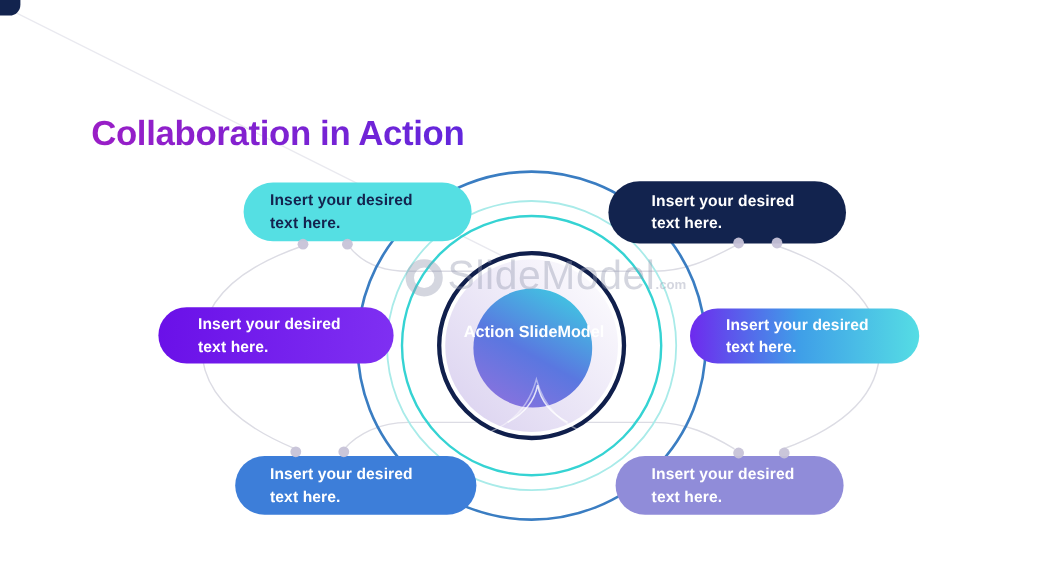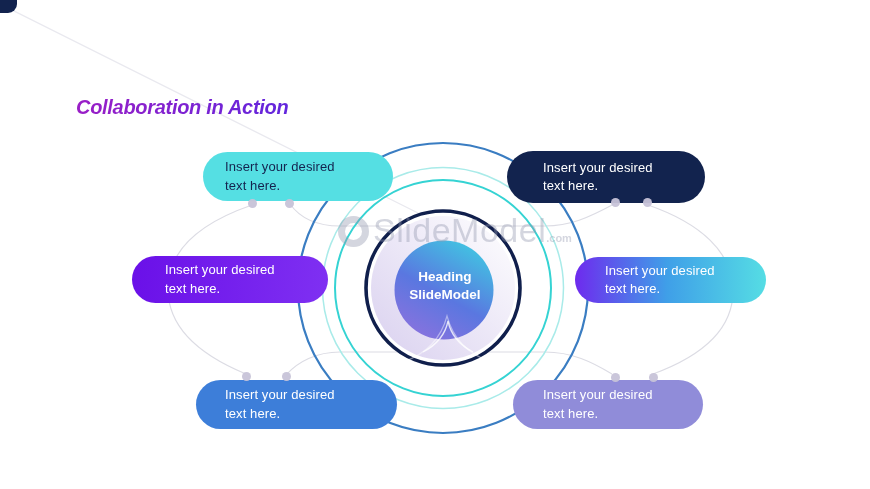--- a/index.html
+++ b/index.html
@@ -2,30 +2,30 @@
 <html><head>
 <meta charset="utf-8">
 <style>
   html,body{margin:0;padding:0;background:#ffffff;}
   #slide{
     position:relative;width:870px;height:489px;background:#ffffff;overflow:hidden;
     font-family:"Liberation Sans", sans-serif;
   }
   .abs{position:absolute;}
   #title{
-    left:76px;top:96px;font-size:20px;font-weight:800;letter-spacing:-0.3px;
+    left:76px;top:96px;font-size:29px;font-weight:800;letter-spacing:-0.3px;
     color:#7a1fd0;
     -webkit-background-clip:text;background-clip:text;-webkit-text-fill-color:transparent;
     white-space:nowrap;
-    font-style:italic;
   }
   .pill{
     display:flex;flex-direction:column;justify-content:center;
     font-size:13px;line-height:18.5px;letter-spacing:0.1px;
     box-sizing:border-box;
+    font-weight:bold;
   }
   .pill span{display:block;}
   #center-label{
     left:383px;top:268px;width:124px;text-align:center;
     color:#ffffff;font-weight:bold;font-size:13.5px;line-height:18px;
   }
   .dot{width:9px;height:9px;border-radius:50%;position:absolute;opacity:.95;}
   #watermark{
     left:338px;top:213px;display:flex;align-items:flex-start;
     color:rgba(148,153,174,0.40);
@@ -85,21 +85,21 @@
     <div id="wm-logo"></div>
     <div id="wm-text">SlideModel</div>
     <div id="wm-suffix">.com</div>
   </div>
 
   <div id="title" class="abs" style="background-image: linear-gradient(90deg, rgb(154, 30, 198), rgb(98, 38, 221));">Collaboration in Action</div>
 
   <div id="corner-block" class="abs" style="background: rgb(18, 35, 78);"></div>
 
   <div id="center-label" class="abs">
-    <span>Heading</span>
+    <span>Action</span>
     <span>SlideModel</span>
   </div>
 
   <div class="pill abs" style="left: 203px; top: 152px; width: 190px; height: 49px; border-radius: 24.5px; padding-left: 22px; background: rgb(85, 223, 227); color: rgb(20, 35, 78);">
     <span>Insert your desired</span>
     <span>text here.</span>
   </div>
 
   <div class="pill abs" style="left: 507px; top: 151px; width: 198px; height: 52px; border-radius: 26px; padding-left: 36px; background: rgb(18, 35, 78); color: rgb(255, 255, 255);">
     <span>Insert your desired</span>

